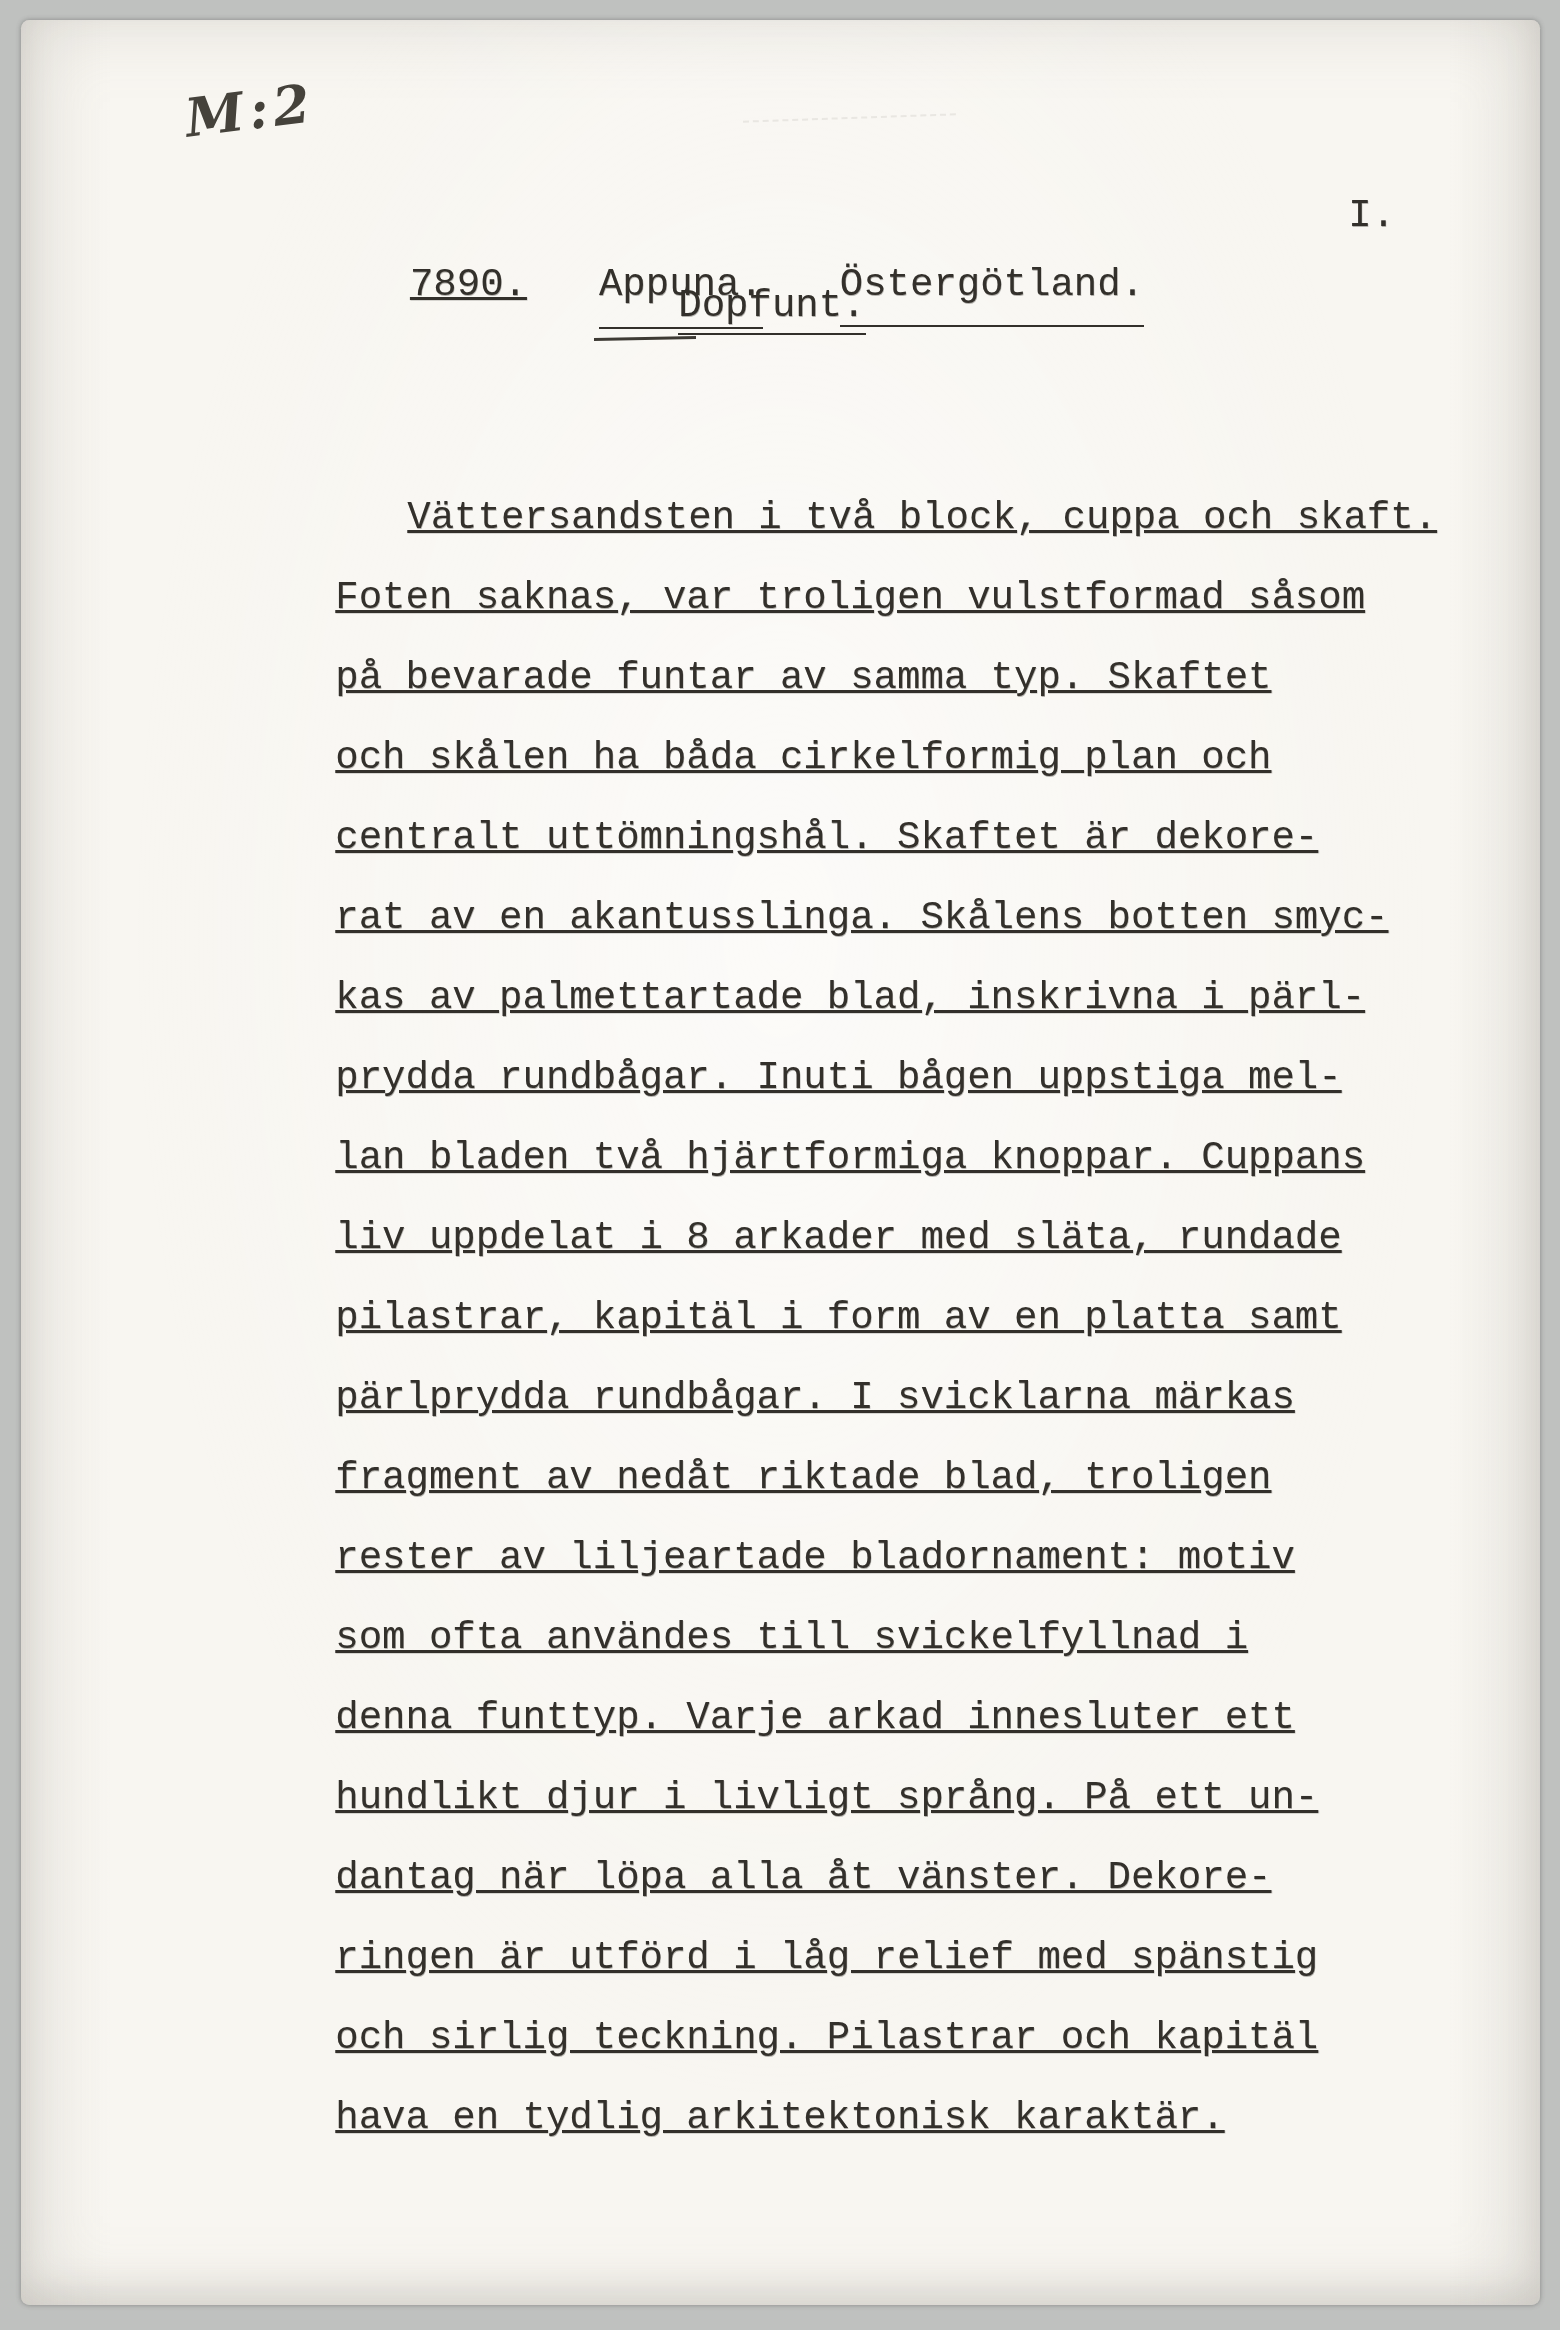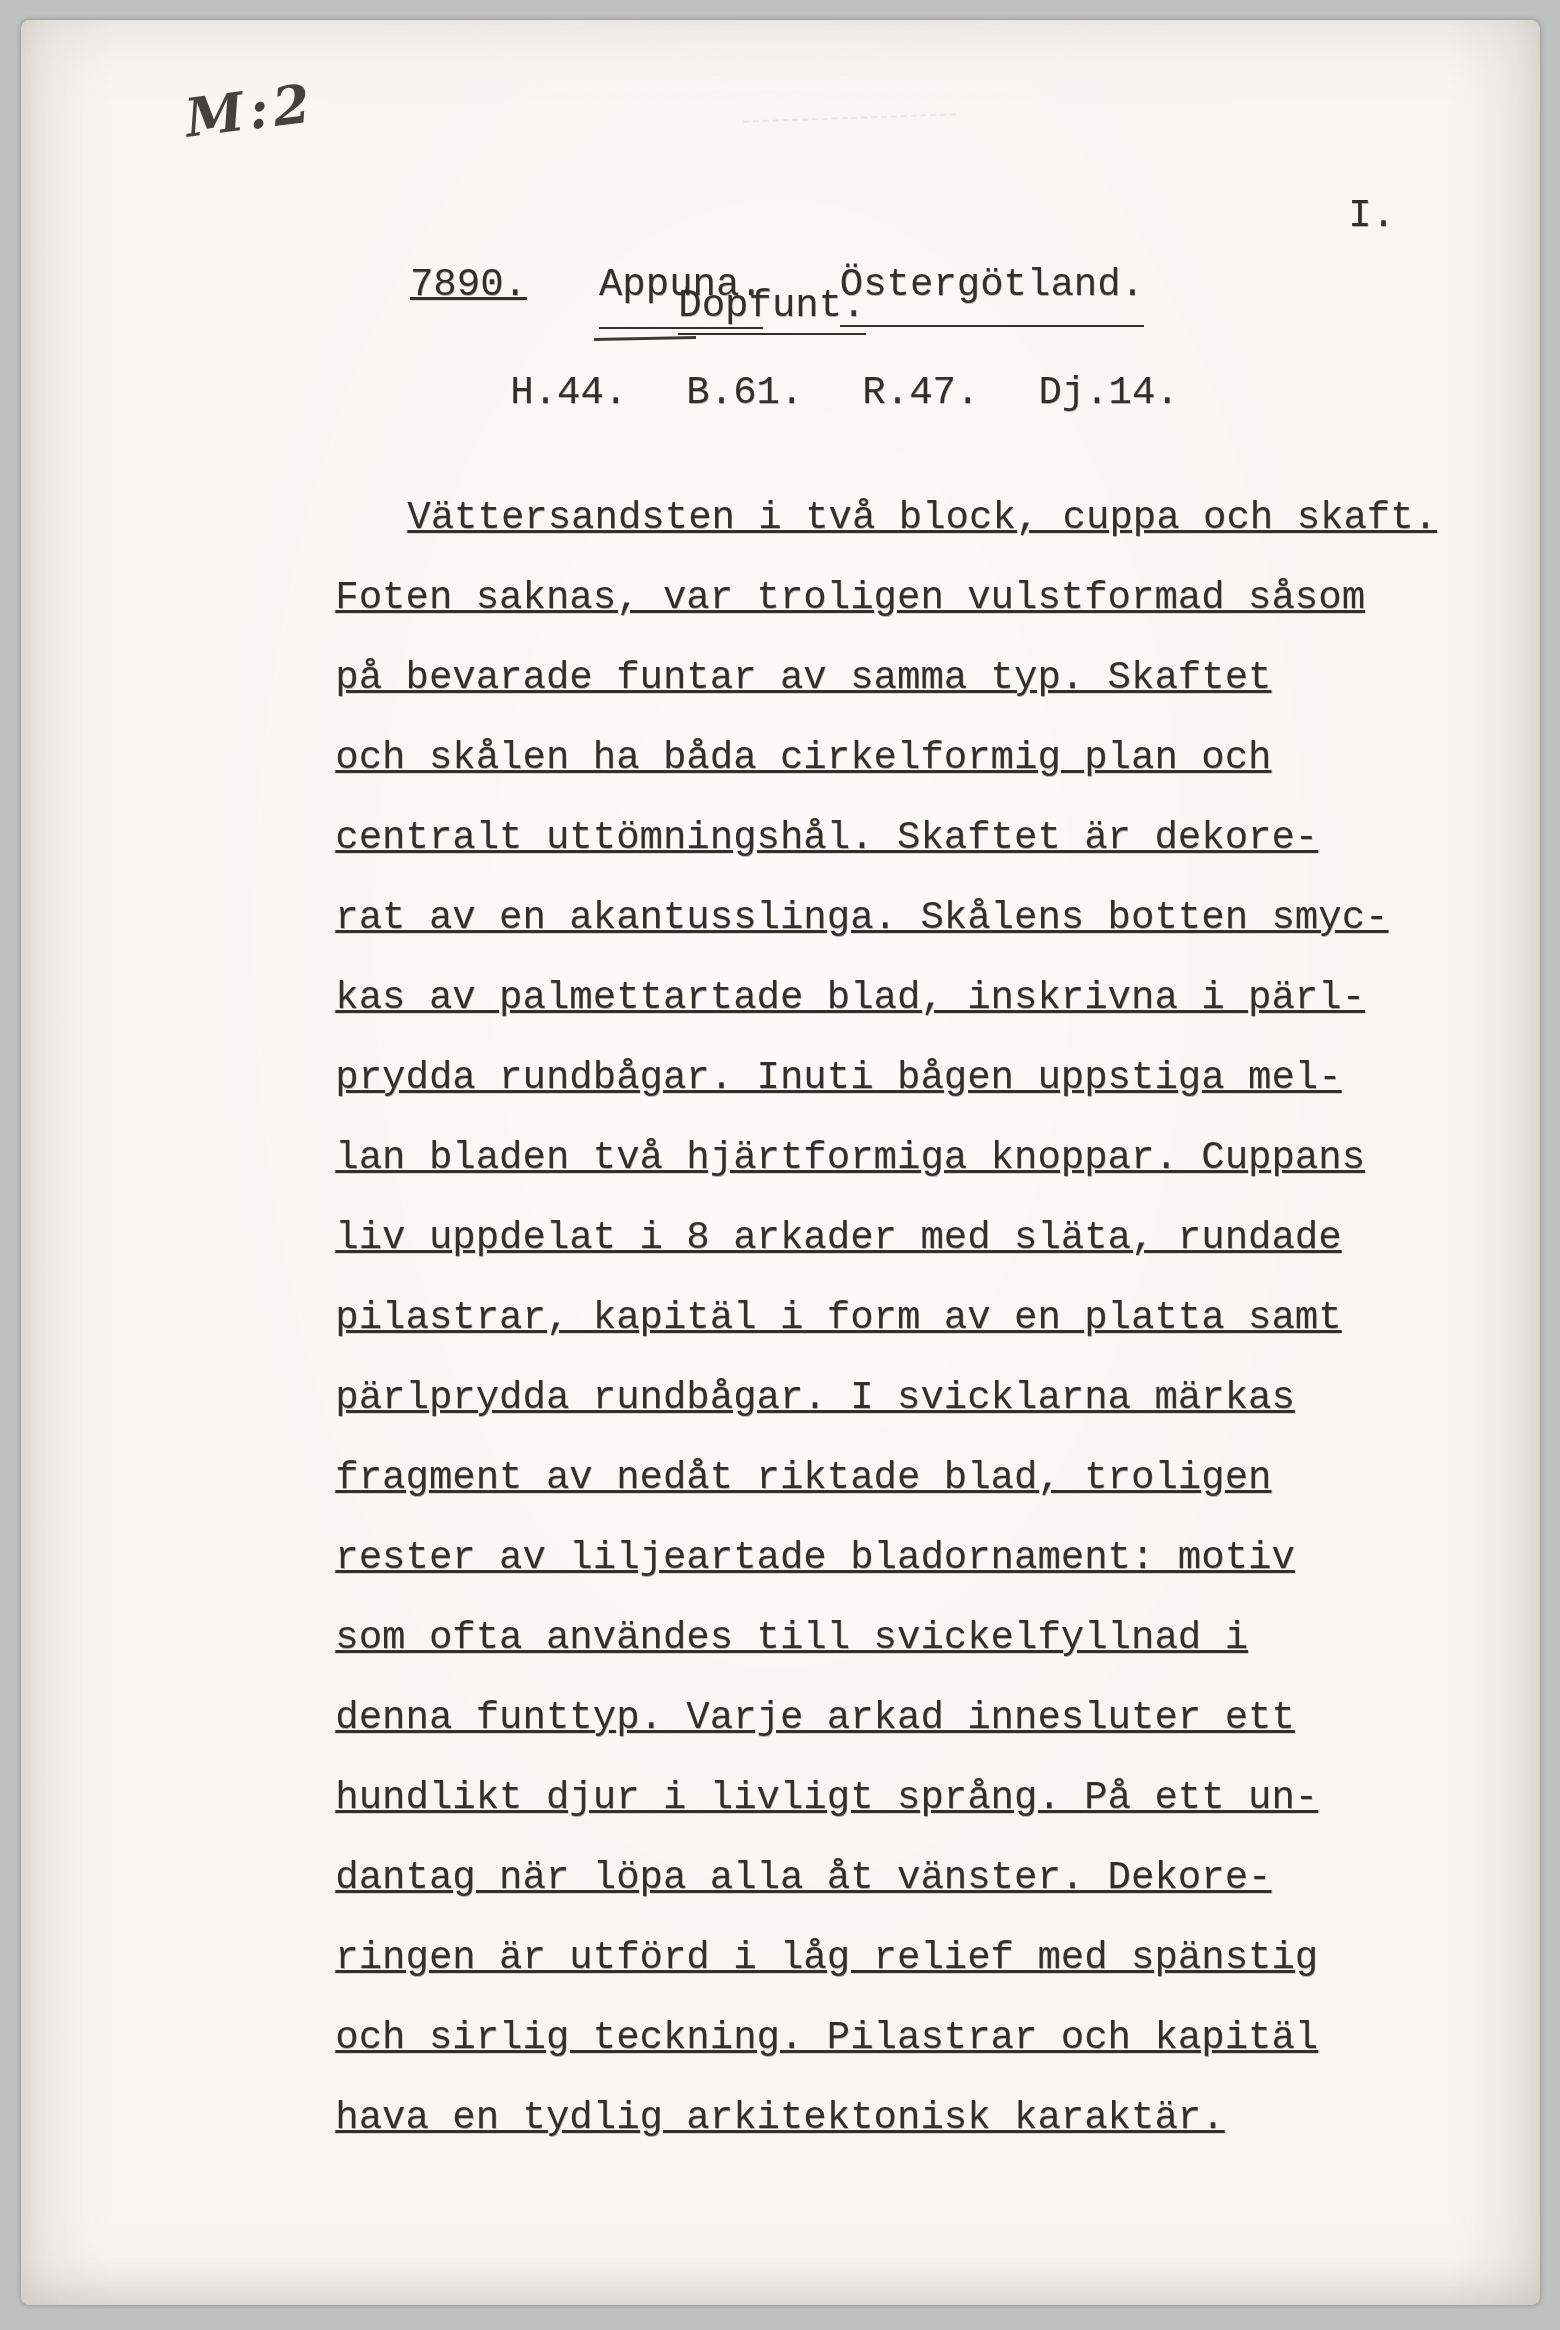--- a/index.html
+++ b/index.html
@@ -163,18 +163,17 @@
 
   <div class="pencil-mark"></div>
 
   <div class="header-line typewriter">
     <span class="catalog-number">7890.</span><span class="place-name">Appuna.</span><span class="region-name">Östergötland.</span>
     <span class="page-numeral">I.</span>
   </div>
 
   <div class="doc-title typewriter">Dopfunt.</div>
 
-  <div class="measurements typewriter"><span class="measure-item">H.44.</span><span class="measure-item">B.61.</span><span class="measure-item">R.47.</span><span class="measure-item">Dj.14.</span></div>
 
   <div class="body-text typewriter"><div class="body-line">Vättersandsten i två block, cuppa och skaft.</div><div class="body-line">Foten saknas, var troligen vulstformad såsom</div><div class="body-line">på bevarade funtar av samma typ. Skaftet</div><div class="body-line">och skålen ha båda cirkelformig plan och</div><div class="body-line">centralt uttömningshål. Skaftet är dekore-</div><div class="body-line">rat av en akantusslinga. Skålens botten smyc-</div><div class="body-line">kas av palmettartade blad, inskrivna i pärl-</div><div class="body-line">prydda rundbågar. Inuti bågen uppstiga mel-</div><div class="body-line">lan bladen två hjärtformiga knoppar. Cuppans</div><div class="body-line">liv uppdelat i 8 arkader med släta, rundade</div><div class="body-line">pilastrar, kapitäl i form av en platta samt</div><div class="body-line">pärlprydda rundbågar. I svicklarna märkas</div><div class="body-line">fragment av nedåt riktade blad, troligen</div><div class="body-line">rester av liljeartade bladornament: motiv</div><div class="body-line">som ofta användes till svickelfyllnad i</div><div class="body-line">denna funttyp. Varje arkad innesluter ett</div><div class="body-line">hundlikt djur i livligt språng. På ett un-</div><div class="body-line">dantag när löpa alla åt vänster. Dekore-</div><div class="body-line">ringen är utförd i låg relief med spänstig</div><div class="body-line">och sirlig teckning. Pilastrar och kapitäl</div><div class="body-line">hava en tydlig arkitektonisk karaktär.</div></div>
 
 </div>
 
 
 </body></html>

